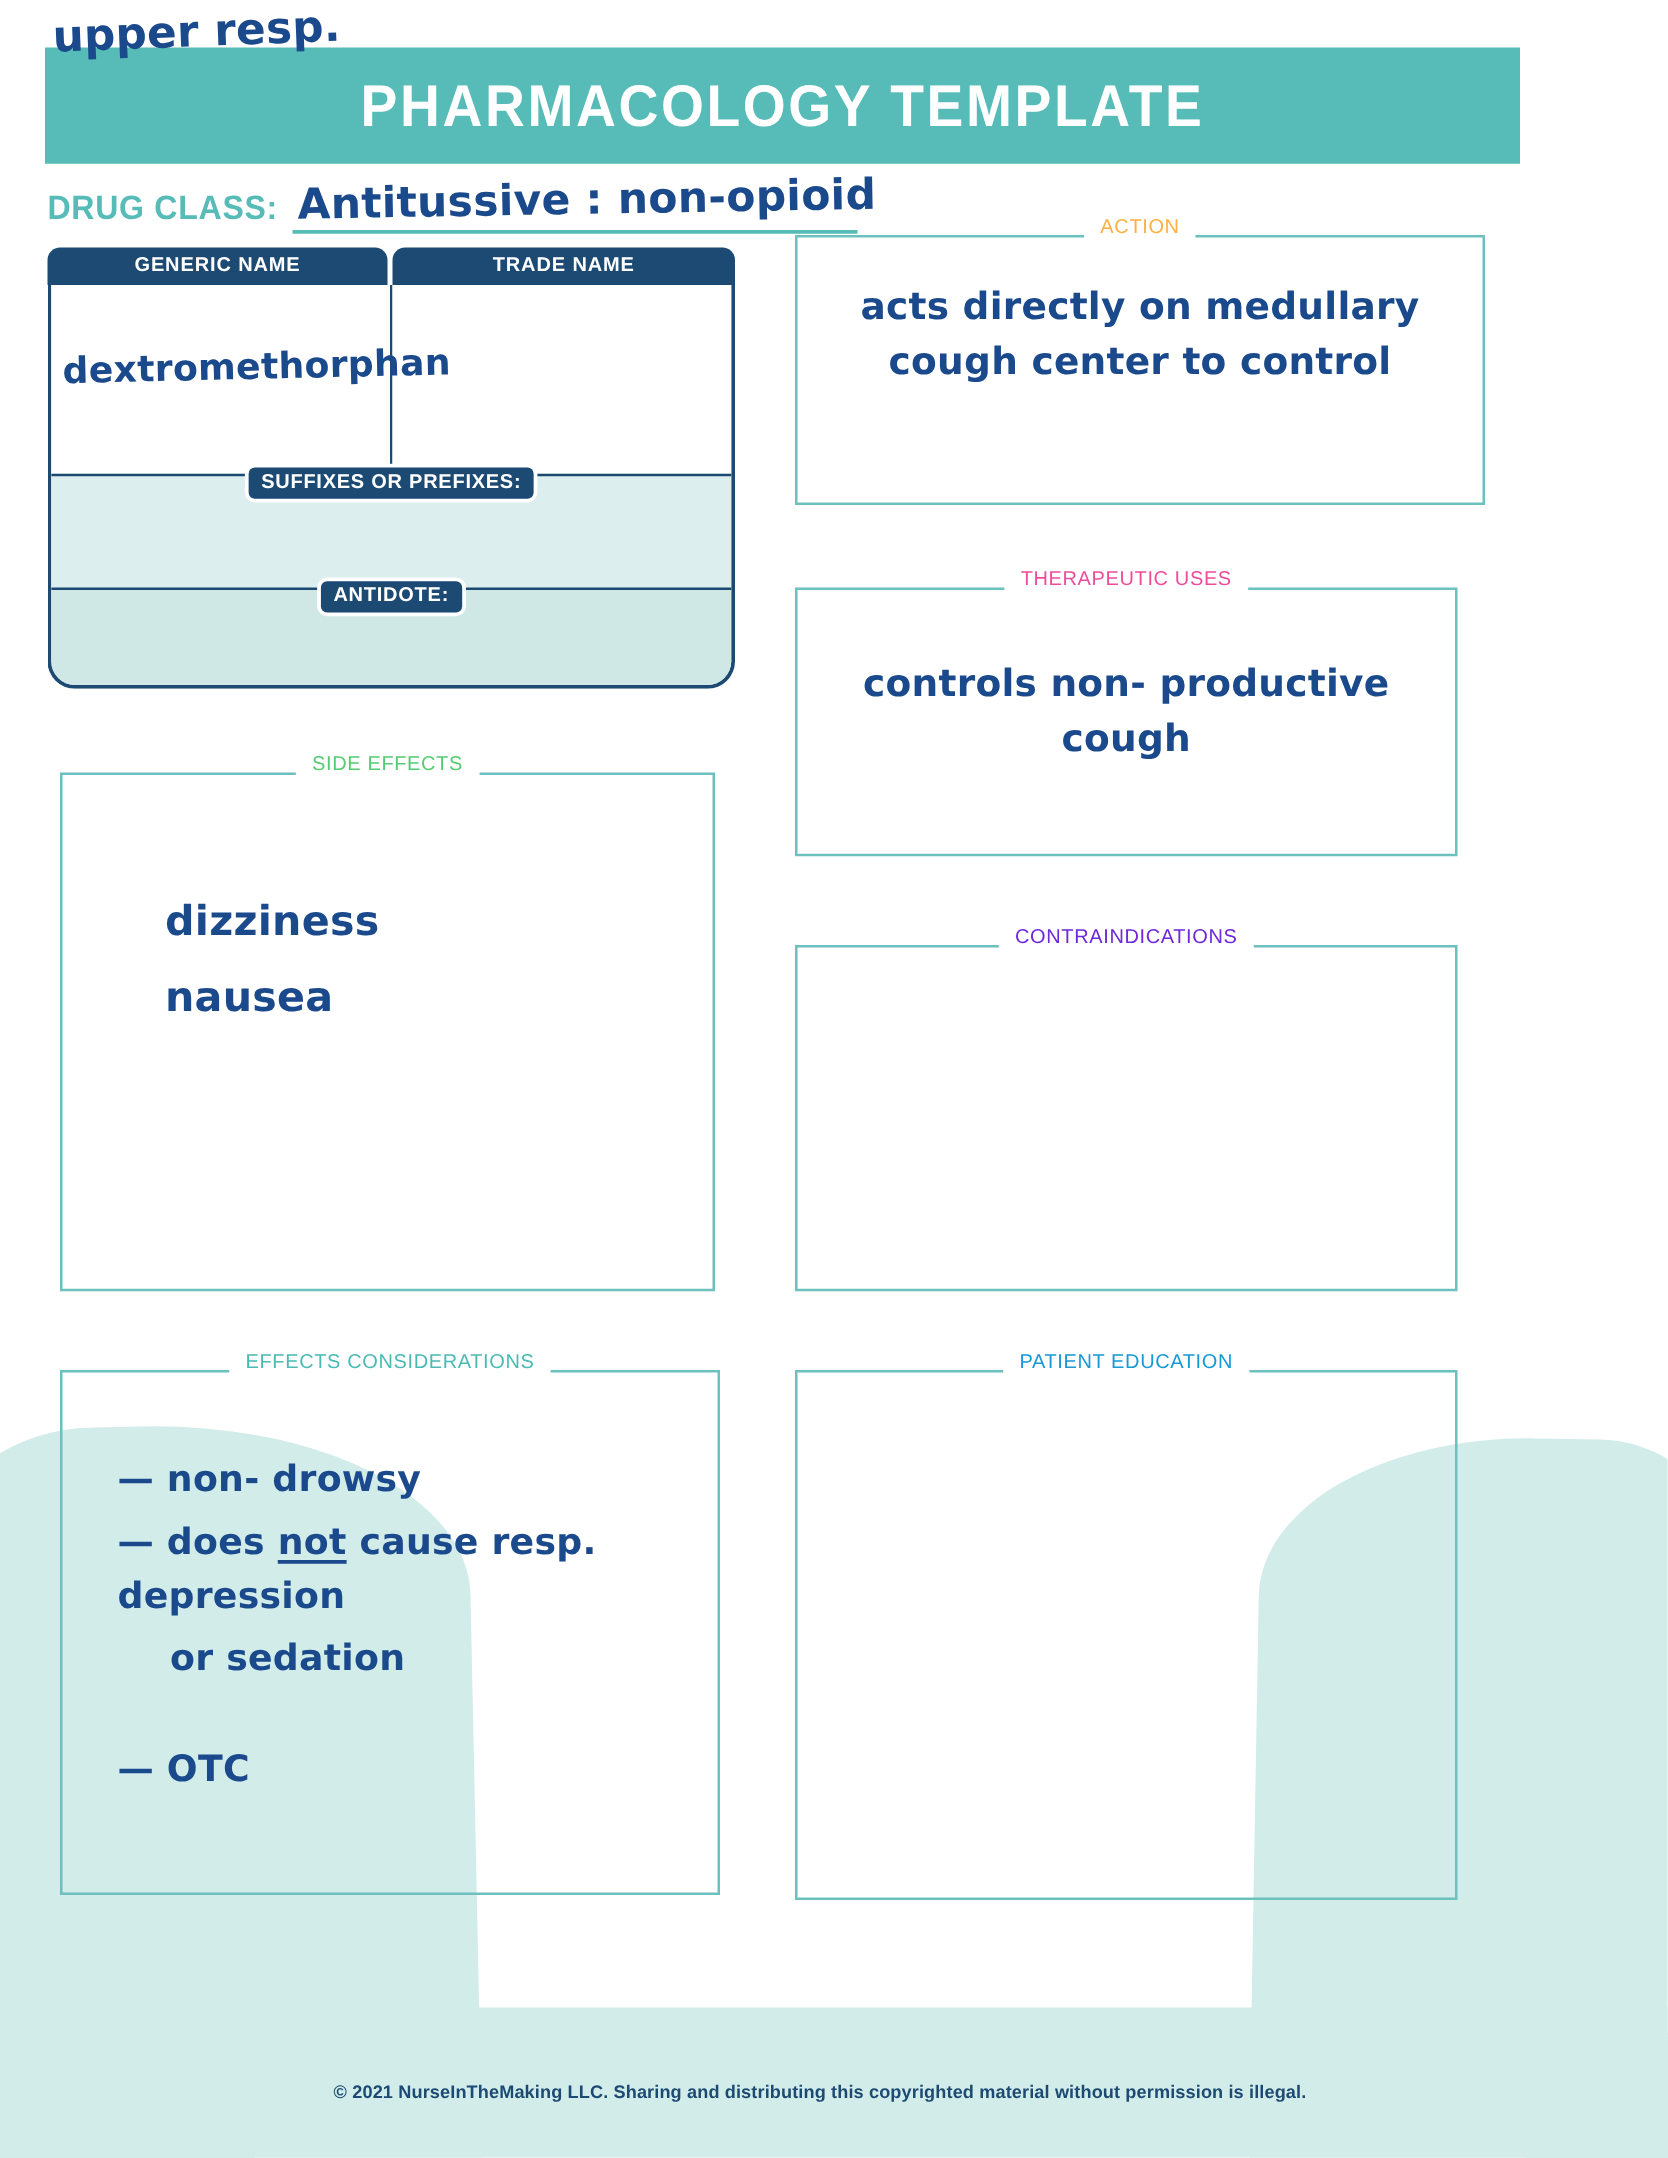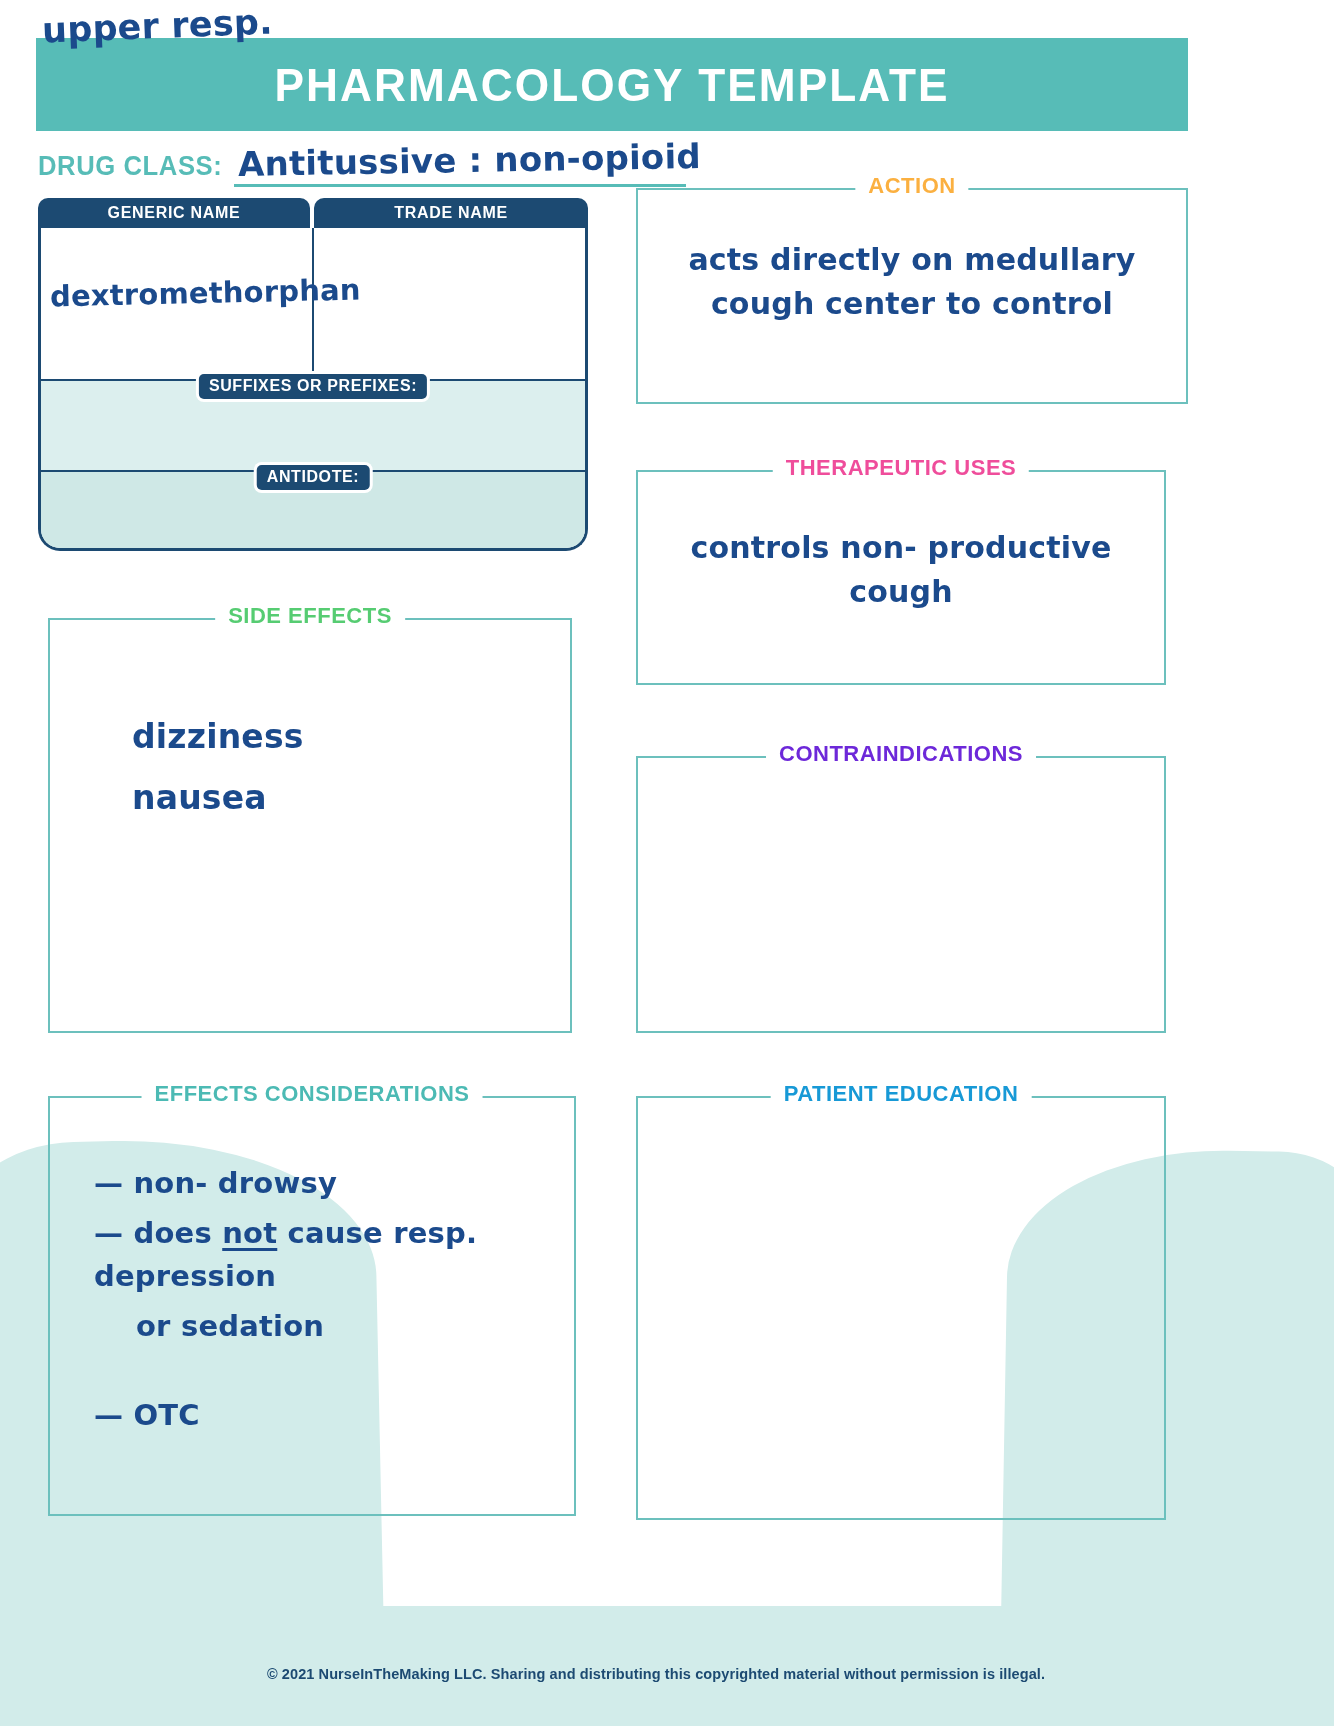--- a/index.html
+++ b/index.html
@@ -125,37 +125,37 @@
 
   
   .panel{position:absolute;z-index:4;}
   .panel-box{
     position:absolute;inset:0;
     border:2px solid #6cc0bd;box-sizing:border-box;background:transparent;
   }
   .panel-title{
     position:absolute;top:-15px;left:50%;transform:translateX(-50%);
     background:#ffffff;padding:0 13px;white-space:nowrap;
-    font-size:22px;font-weight:700;letter-spacing:.5px;
+    font-size:16px;font-weight:400;letter-spacing:.5px;
     font-family:"Liberation Sans Narrow","Liberation Sans",sans-serif;
   }
   .panel-body{
     position:absolute;left:0;right:0;top:26px;bottom:0;
     padding:10px 16px;box-sizing:border-box;
   }
 
   
   #panel-action{left:636px;top:188px;width:552px;height:216px;}
   #panel-therapeutic{left:636px;top:470px;width:530px;height:215px;}
   #panel-side-effects{left:48px;top:618px;width:524px;height:415px;}
   #panel-contra{left:636px;top:756px;width:530px;height:277px;}
   #panel-nursing{left:48px;top:1096px;width:528px;height:420px;}
   #panel-patient-ed{left:636px;top:1096px;width:530px;height:424px;}
 
-  #action-text{margin-top:14px;text-align:center;}
+  #action-text{text-align:center;}
   #action-text div{font-size:30px;line-height:1.45;}
   #therapeutic-text{margin-top:20px;text-align:center;}
   #therapeutic-text div{font-size:30px;line-height:1.45;}
   #side-effects-text{margin-top:52px;padding-left:68px;}
   #side-effects-text div{font-size:33px;line-height:1.85;}
   #nursing-text{margin-top:30px;padding-left:30px;}
   #nursing-text .nline{font-size:29px;line-height:1.5;margin-bottom:6px;}
   .underline-word{text-decoration:underline;text-underline-offset:5px;text-decoration-thickness:3px;}
   .indent{padding-left:42px;}
   .spacer{height:40px;}
@@ -171,21 +171,21 @@
 </head>
 <body>
 
 <div class="blob" id="blob-left"></div>
 <div class="blob" id="blob-left2"></div>
 <div class="blob" id="blob-right"></div>
 <div class="blob" id="blob-bottom"></div>
 
 <div class="sheet">
 
-  <div id="header-banner" style="background: rgb(87, 188, 183);">
+  <div id="header-banner" style="background: rgb(87, 188, 183); padding-left: 28px;">
     <div id="header-title">PHARMACOLOGY TEMPLATE</div>
   </div>
   <div id="hand-upper-resp" class="hand">upper resp.</div>
 
   <div id="drug-class-row">
     <div id="drug-class-label">DRUG CLASS:</div>
     <div id="drug-class-rule"></div>
     <div id="drug-class-value" class="hand">Antitussive : non-opioid</div>
   </div>
 

